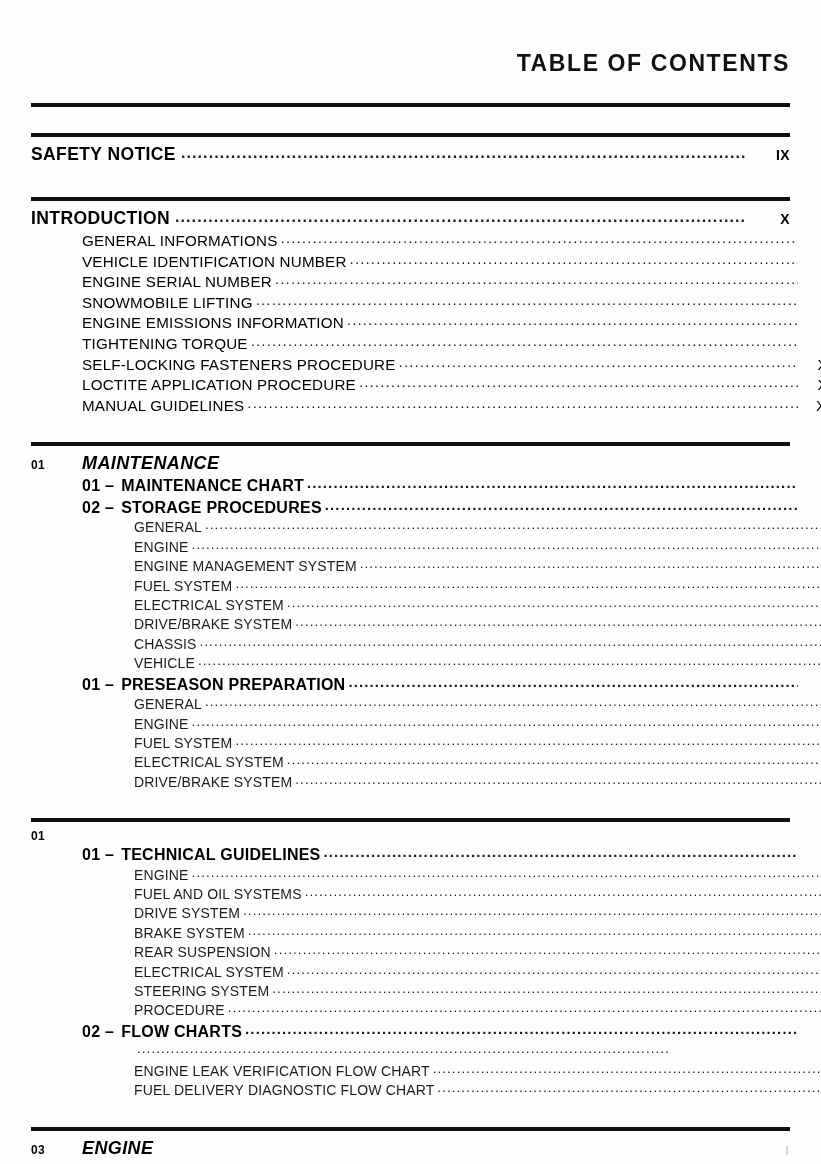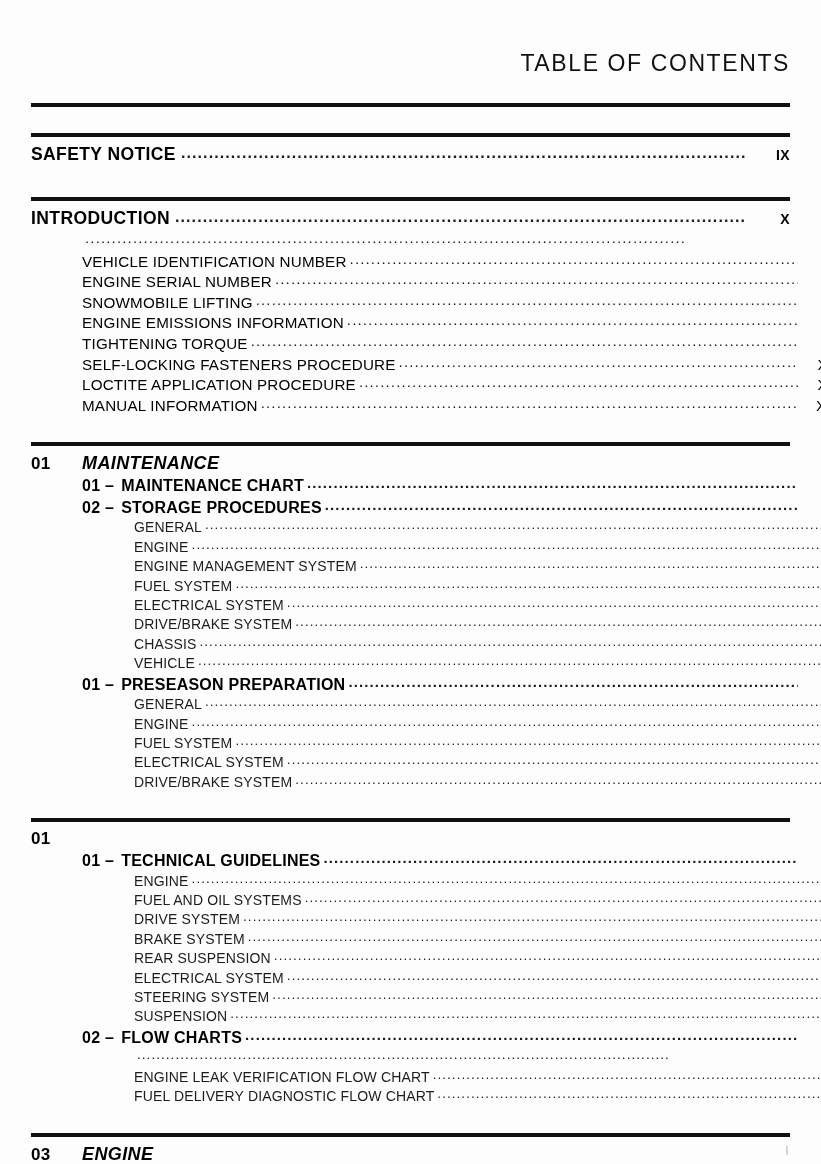--- a/index.html
+++ b/index.html
@@ -29,21 +29,21 @@
     position: absolute;
     left: 31px;
     top: 0;
     width: 759px;
   }
 
   
   .doc-title {
     text-align: right;
     font-size: 23px;
-    font-weight: normal;
+    font-weight: bold;
     letter-spacing: 1.6px;
     padding-top: 52px;
     line-height: 1;
     color: #111;
   }
 
   
   .rule {
     height: 4px;
     background: #111;
@@ -101,21 +101,21 @@
   
   .sec-head {
     display: flex;
     align-items: baseline;
     padding-top: 7px;
     padding-bottom: 1px;
   }
   .sec-head .num {
     flex: 0 0 auto;
     width: 51px;
-    font-size: 17px;
+    font-size: 12px;
     font-weight: bold;
     letter-spacing: 0.3px;
   }
   .sec-head .name {
     flex: 1 1 auto;
     font-size: 18px;
     font-weight: bold;
     letter-spacing: 0.4px;
     font-style: italic;
   }
@@ -181,20 +181,21 @@
     <div class="rule rule-block"></div>
 
     <div class="block">
       <div class="row lvl0">
         <span class="title">INTRODUCTION</span>
         <span class="lead">.............................................................................................................................</span>
         <span class="pg">X</span>
       </div>
       <div>
           <div class="row lvl1">
+            <span>GENERAL INFORMATIONS</span>
             <span class="lead">.................................................................................................................</span>
             <span class="pg">X</span>
           </div>
           <div class="row lvl1">
             <span>VEHICLE IDENTIFICATION NUMBER</span>
             <span class="lead">..................................................................................................</span>
             <span class="pg">X</span>
           </div>
           <div class="row lvl1">
             <span>ENGINE SERIAL NUMBER</span>
@@ -220,21 +221,21 @@
             <span>SELF-LOCKING FASTENERS PROCEDURE</span>
             <span class="lead">.......................................................................................</span>
             <span class="pg">XIII</span>
           </div>
           <div class="row lvl1">
             <span>LOCTITE APPLICATION PROCEDURE</span>
             <span class="lead">................................................................................................</span>
             <span class="pg">XIII</span>
           </div>
           <div class="row lvl1">
-            <span>MANUAL INFORMATION</span>
+            <span>MANUAL GUIDELINES</span>
             <span class="lead">.....................................................................................................................</span>
             <span class="pg">XVI</span>
           </div>
         </div>
     </div>
 
     <div>
         <div class="rule rule-block-tight"></div>
         <div class="block">
           <div class="sec-head">
@@ -345,21 +346,21 @@
           </div>
           <div class="row item">
             <span>ELECTRICAL SYSTEM</span>
             <span class="lead">...........................................................................................................................</span>
           </div>
           <div class="row item">
             <span>STEERING SYSTEM</span>
             <span class="lead">..............................................................................................................................</span>
           </div>
           <div class="row item">
-            <span>SUSPENSION</span>
+            <span>PROCEDURE</span>
             <span class="lead">.......................................................................................................................................</span>
           </div>
           <div class="row sub">
             <span class="num">02 –</span>
             <span>FLOW CHARTS</span>
             <span class="lead">.........................................................................................................................</span>
             <span class="pg">23</span>
           </div>
           <div class="row item">
             <span class="lead">...............................................................................................................</span>

